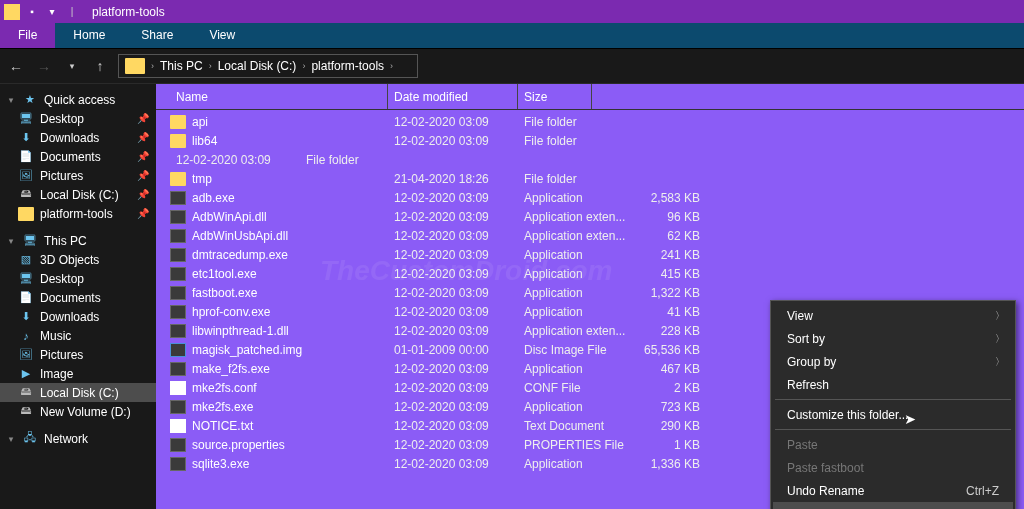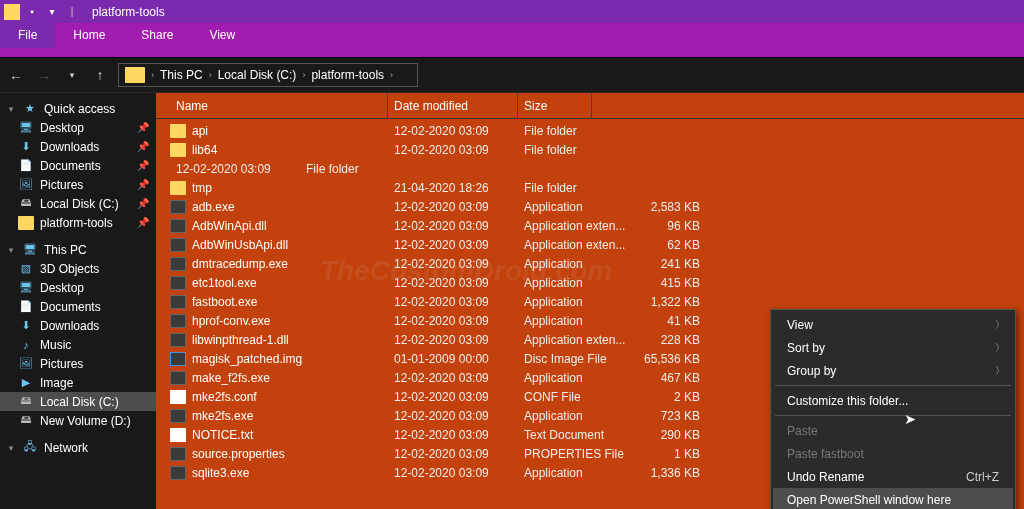--- a/index.html
+++ b/index.html
@@ -3,21 +3,21 @@
 <meta charset="utf-8">
 <style>
 * { margin: 0; padding: 0; box-sizing: border-box; font-family: "Segoe UI", Arial, sans-serif; }
 body { background: #000; color: #fff; font-size: 12px; width: 1024px; height: 509px; overflow: hidden; position: relative; }
 
 .titlebar { height: 23px; background: #7b2ab0; display: flex; align-items: center; padding-left: 4px; }
 .titlebar .tb-icon { width: 16px; height: 16px; background: #ffd862; margin-right: 4px; }
 .titlebar .qat { width: 16px; height: 16px; margin-right: 4px; display: flex; align-items: center; justify-content: center; color: #fff; font-size: 10px; }
 .titlebar .title { font-size: 12px; color: #fff; margin-left: 8px; }
 
-.ribbon { height: 35px; background: #a21caf; display: flex; border-bottom: 1px solid #000; }
+.ribbon { height: 26px; background: #0c4a6e; display: flex; border-bottom: 1px solid #000; }
 .ribbon .tab { padding: 0 18px; height: 25px; line-height: 24px; font-size: 12px; color: #fff; cursor: default; }
 .ribbon .tab.file { background: #7b2ab0; }
 
 .navbar { height: 35px; background: #191919; display: flex; align-items: center; padding: 0 6px; gap: 8px; border-bottom: 1px solid #2a2a2a; }
 .navbar .nav-btn { width: 20px; height: 20px; display: flex; align-items: center; justify-content: center; color: #ccc; font-size: 14px; }
 .navbar .folder-chip { width: 20px; height: 16px; background: #ffd862; display: inline-block; border-radius: 1px; }
 .navbar .addr { display: flex; align-items: center; gap: 6px; background: #191919; border: 1px solid #555; height: 24px; padding: 0 6px; flex: 0 0 auto; min-width: 300px; }
 .navbar .crumb { color: #fff; font-size: 12px; }
 .navbar .sep { color: #aaa; font-size: 9px; }
 
@@ -35,21 +35,21 @@
 .icon.monitor { color: #6cc5ef; }
 .icon.disk { color: #bbb; }
 .icon.pic { color: #6cc5ef; }
 .icon.music { color: #6cc5ef; }
 .icon.video { color: #6cc5ef; }
 .icon.net { color: #6cc5ef; }
 .icon.doc { color: #ccc; }
 .icon.cube { color: #6cc5ef; }
 .icon.dl { color: #6cc5ef; }
 
-.content { flex: 1; background: #c2410c; position: relative; }
+.content { flex: 1; background: #8b5cf6; position: relative; }
 .cols { display: flex; height: 26px; align-items: center; border-bottom: 1px solid #333; padding-left: 14px; }
 .cols .col { font-size: 12px; color: #fff; border-right: 1px solid #444; height: 100%; line-height: 26px; padding-left: 6px; }
 .cols .c-name { width: 218px; }
 .cols .c-date { width: 130px; }
 .cols .c-type { width: 108px; }
 .cols .c-size { width: 74px; }
 
 .files { padding-top: 2px; }
 .row { display: flex; align-items: center; height: 19px; padding-left: 14px; font-size: 12px; color: #fff; }
 .row .f-name { width: 218px; display: flex; align-items: center; gap: 6px; text-align: right; }
@@ -382,20 +382,23 @@
           <span class="arrow">〉</span>
         </div>
         <div class="ci">
           <span>Sort by</span>
           <span class="arrow">〉</span>
         </div>
         <div class="ci">
           <span>Group by</span>
           <span class="arrow">〉</span>
         </div>
+        <div class="ci">
+          <span>Refresh</span>
+        </div>
         <div class="divider"></div>
         <div class="ci">
           <span>Customize this folder...</span>
         </div>
         <div class="divider"></div>
         <div class="ci disabled">
           <span>Paste</span>
         </div>
         <div class="ci disabled">
           <span>Paste fastboot</span>

